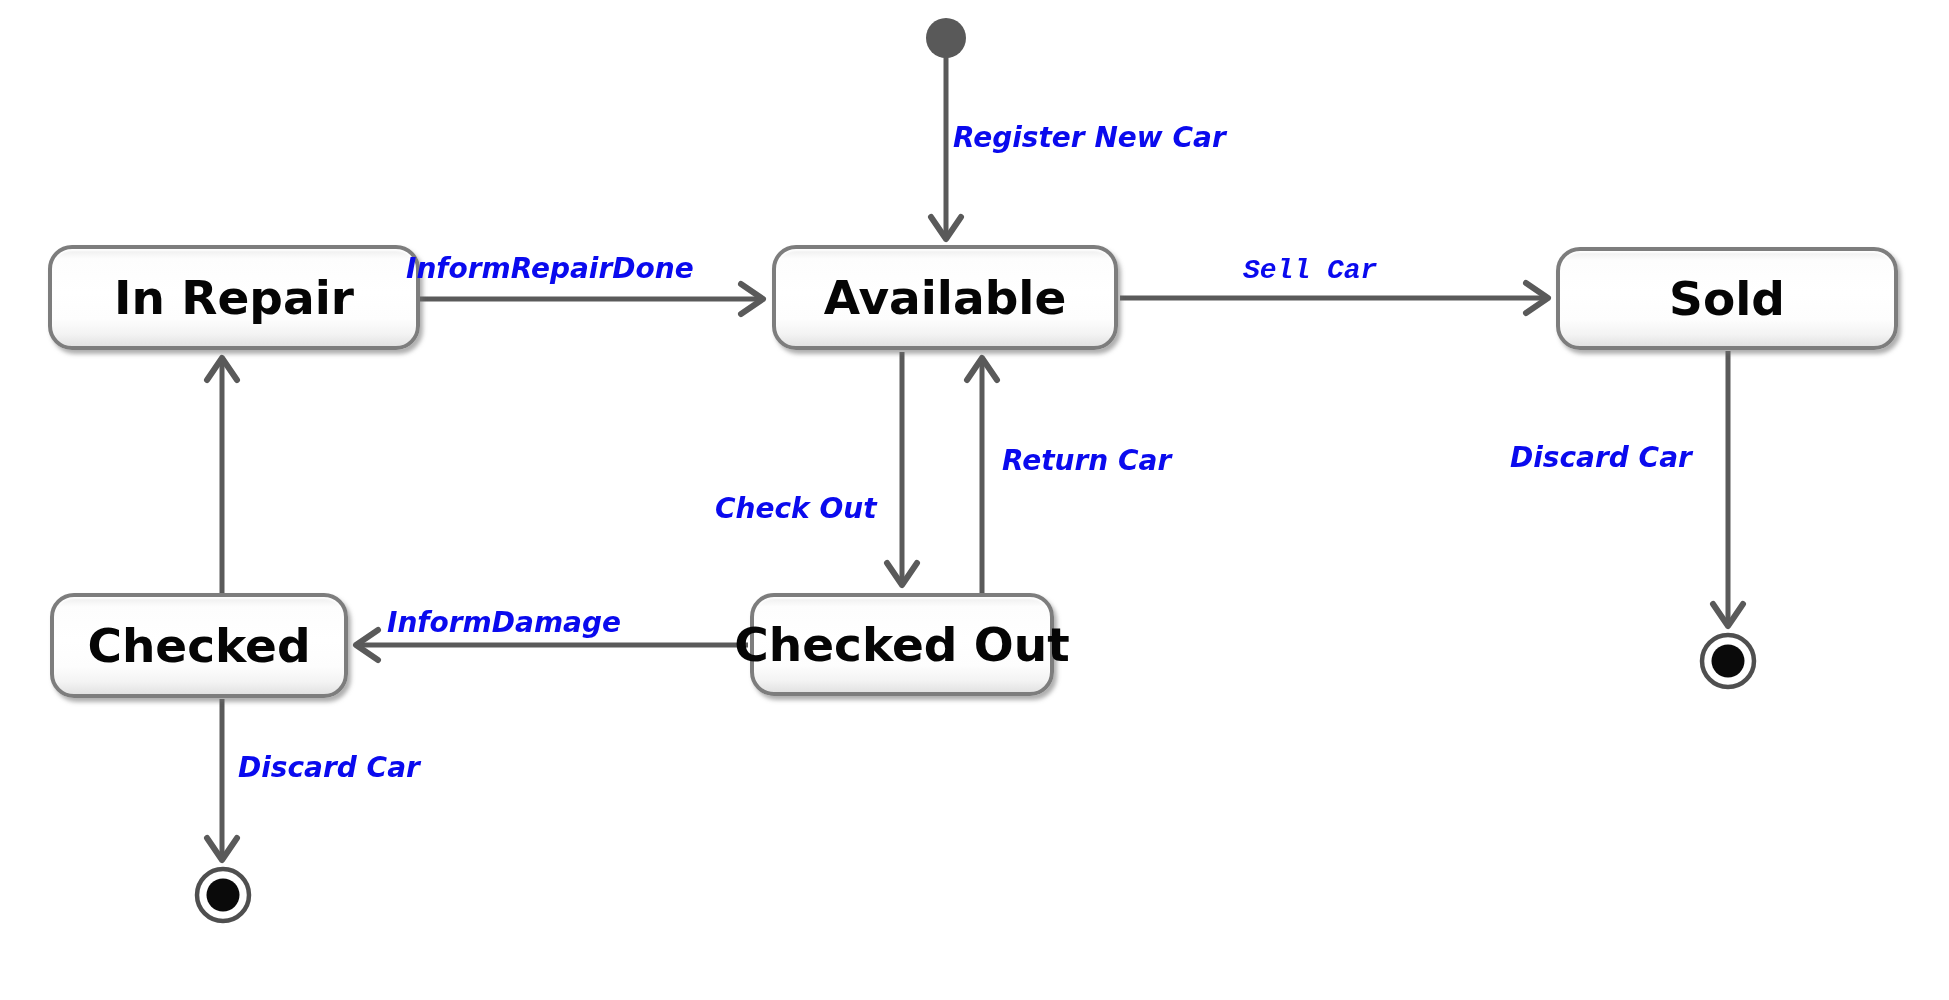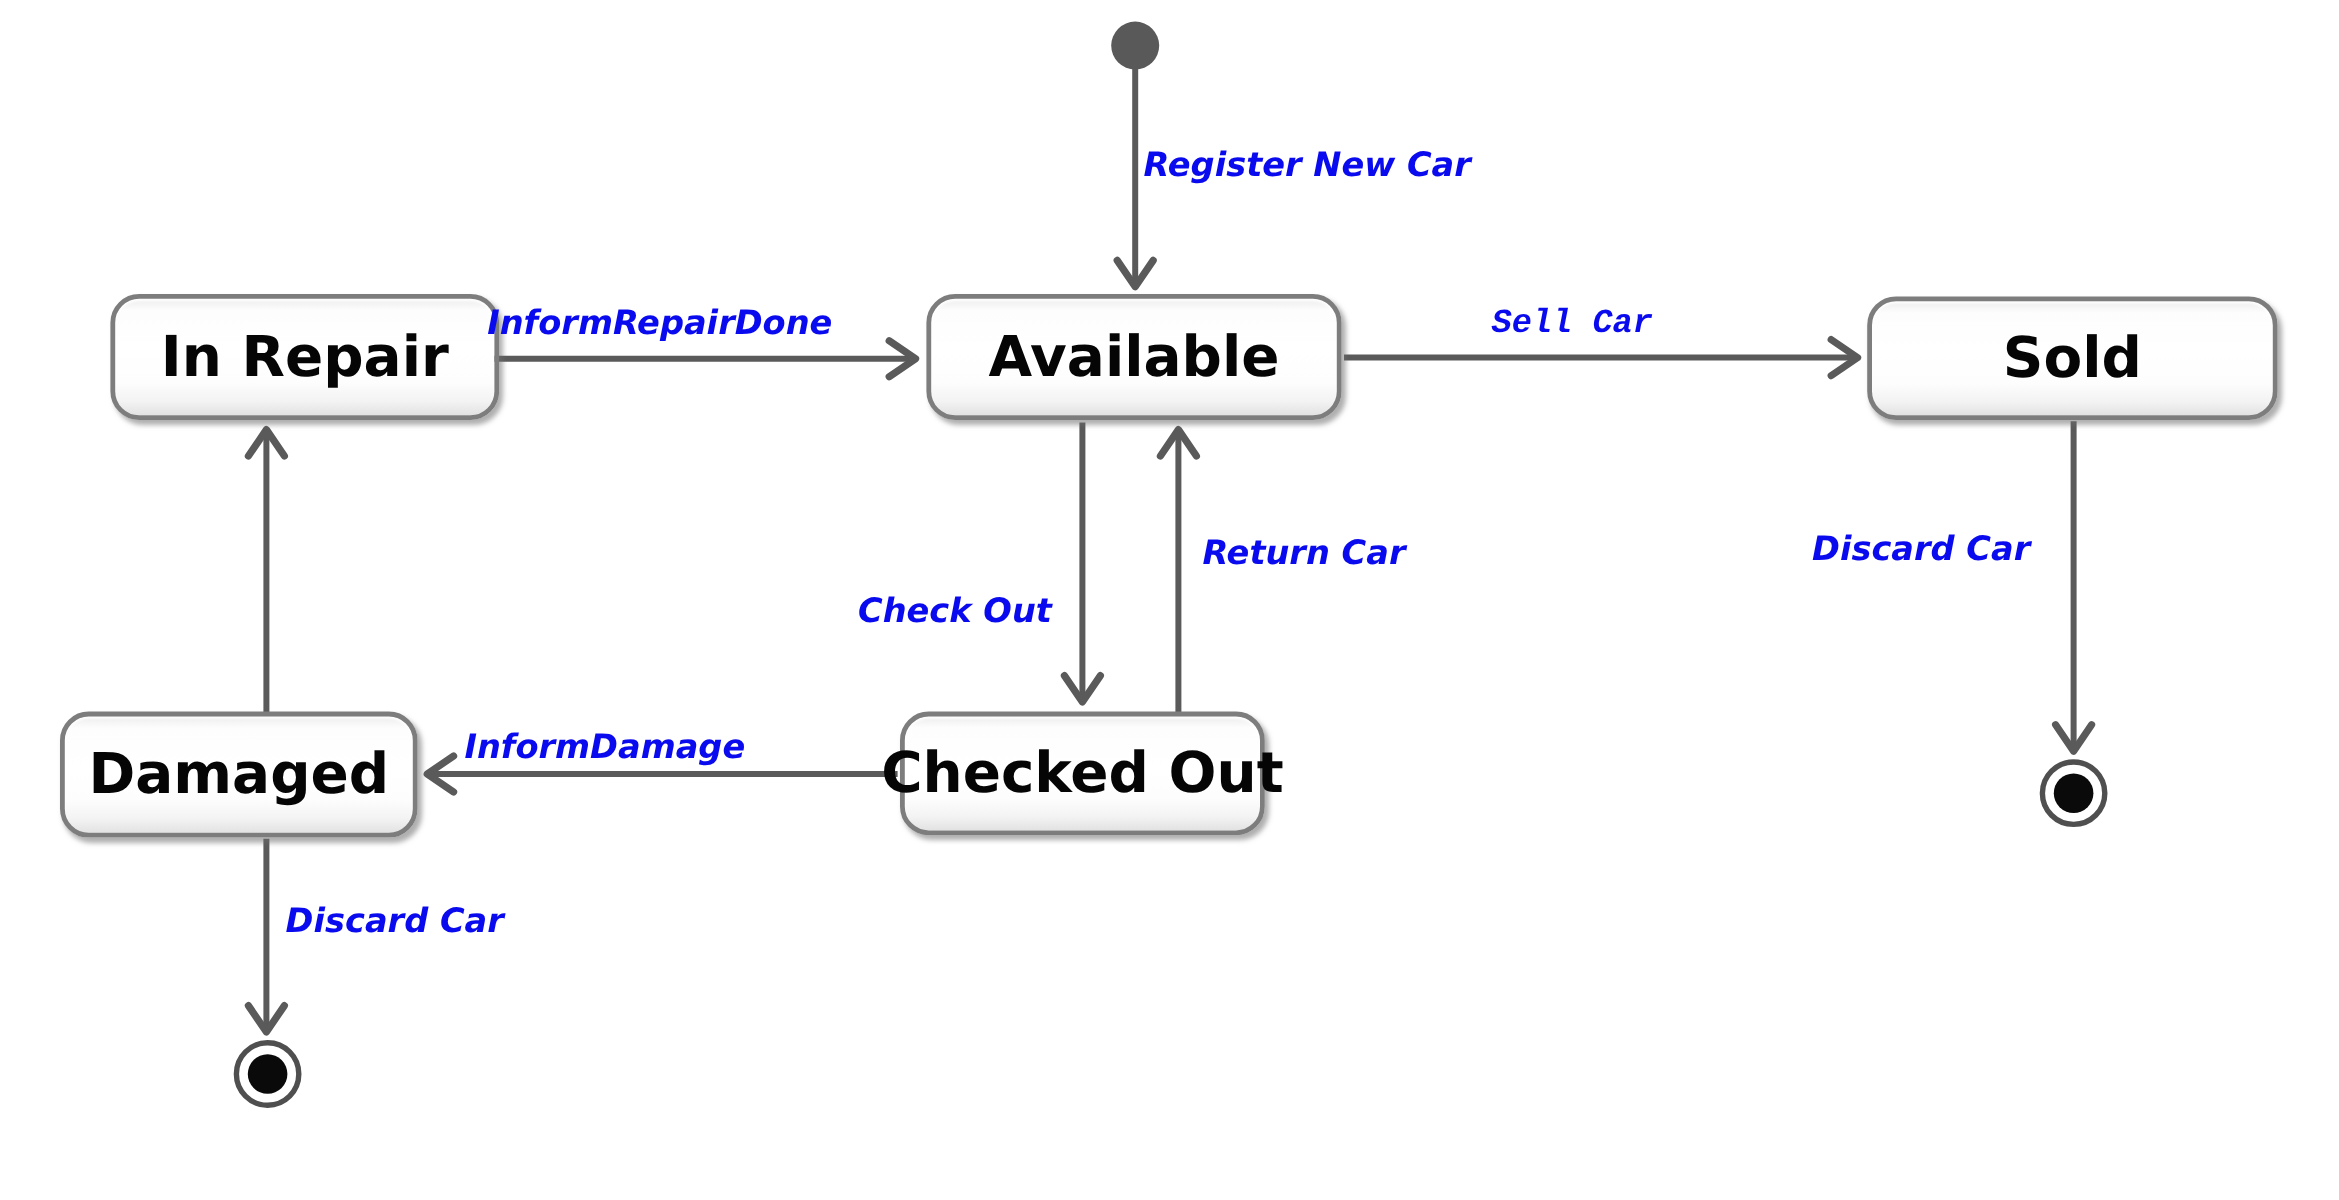--- a/index.html
+++ b/index.html
@@ -42,21 +42,21 @@
   }
   .tlabel {
     position: absolute;
     color: #0a0aee;
     font-size: 28px;
     font-weight: bold;
     font-style: italic;
     white-space: nowrap;
   }
   
-  #st-in-repair    { left: 48px;  top: 245px; width: 324px; height: 105px; margin-left: 44px; }
+  #st-in-repair    { left: 48px;  top: 245px; width: 372px; height: 105px; }
   #st-available    { left: 772px; top: 245px; width: 346px; height: 105px; }
   #st-sold         { left: 1556px;top: 247px; width: 342px; height: 103px; }
   #st-damaged      { left: 50px;  top: 593px; width: 298px; height: 105px; }
   #st-checked-out  { left: 750px; top: 593px; width: 304px; height: 103px; }
   
   #lb-register     { left: 953px;  top: 121px; }
   #lb-repairdone   { left: 406px;  top: 252px; }
   #lb-sellcar      { left: 1243px; top: 255px; font-family: Liberation Mono, monospace; }
   #lb-checkout     { left: 715px;  top: 444px; margin-top: 48px; }
   #lb-returncar    { left: 1002px; top: 444px; }
@@ -102,21 +102,21 @@
   <div class="state" id="st-in-repair">
     <span>In Repair</span>
   </div>
   <div class="state" id="st-available">
     <span>Available</span>
   </div>
   <div class="state" id="st-sold">
     <span>Sold</span>
   </div>
   <div class="state" id="st-damaged">
-    <span>Damaged</span>
+    <span>Checked</span>
   </div>
   <div class="state" id="st-checked-out">
     <span>Checked Out</span>
   </div>
 
   <div class="tlabel" id="lb-register">Register New Car</div>
   <div class="tlabel" id="lb-repairdone">InformRepairDone</div>
   <div class="tlabel" id="lb-sellcar">Sell Car</div>
   <div class="tlabel" id="lb-checkout">Check Out</div>
   <div class="tlabel" id="lb-returncar">Return Car</div>

